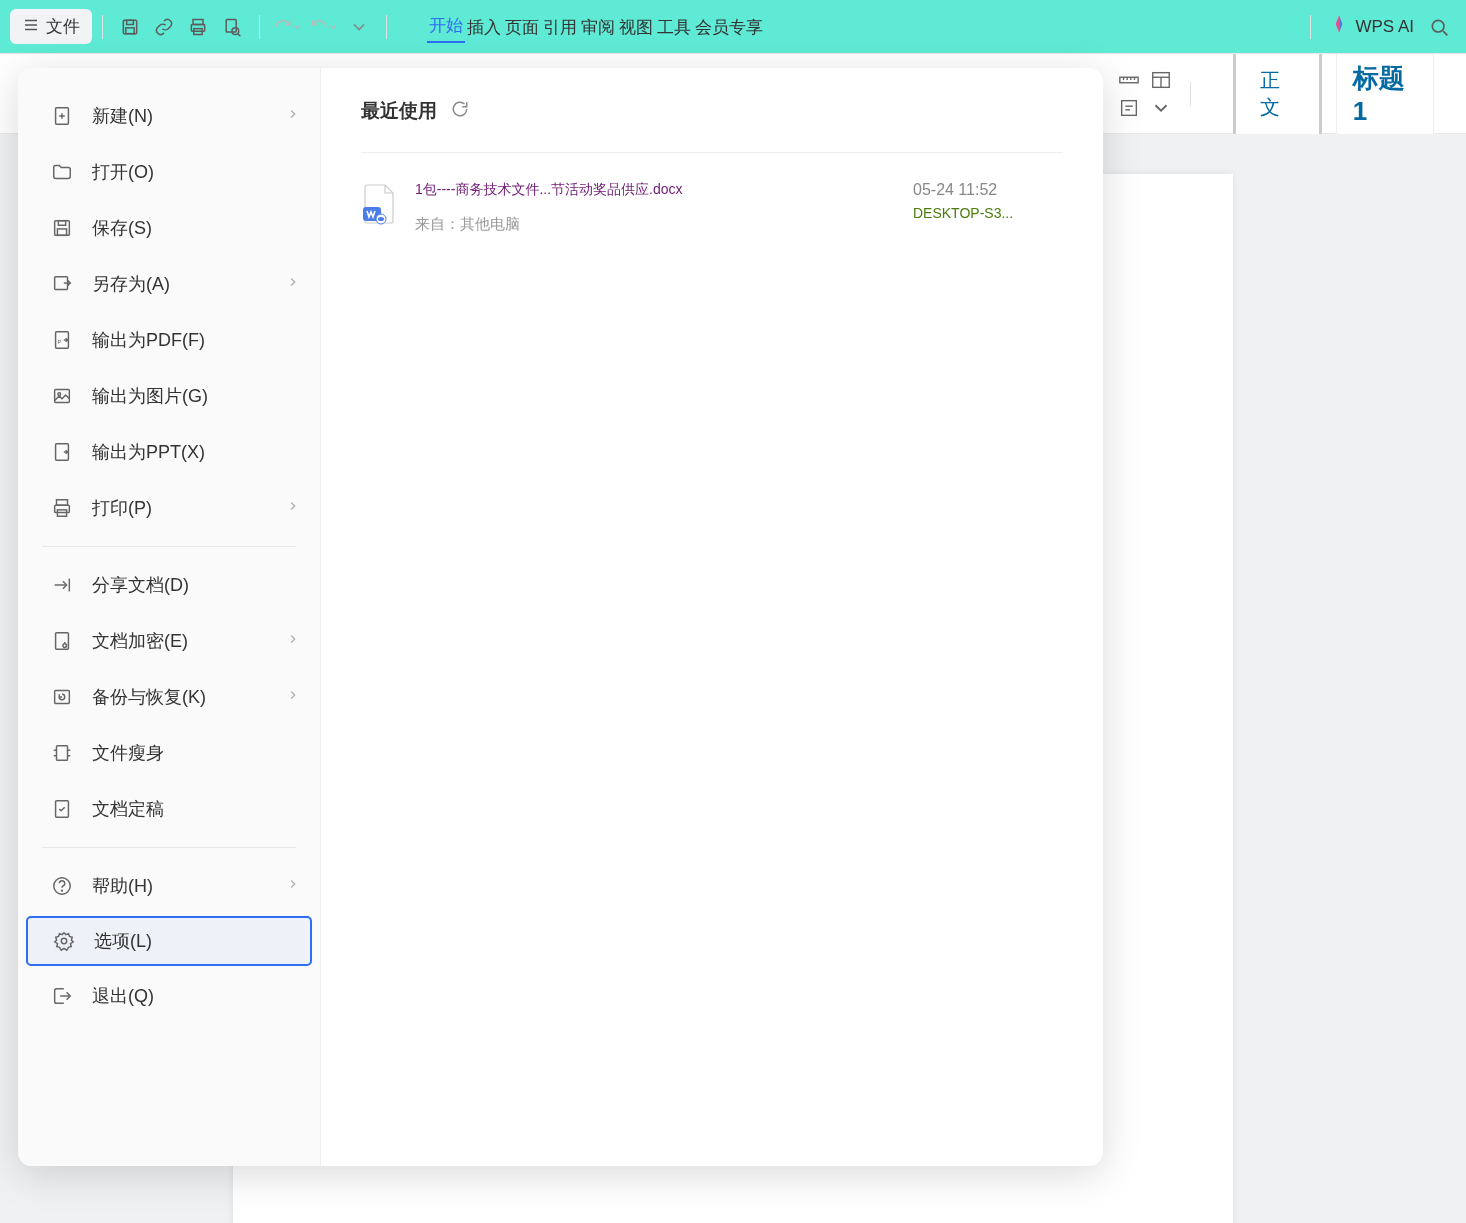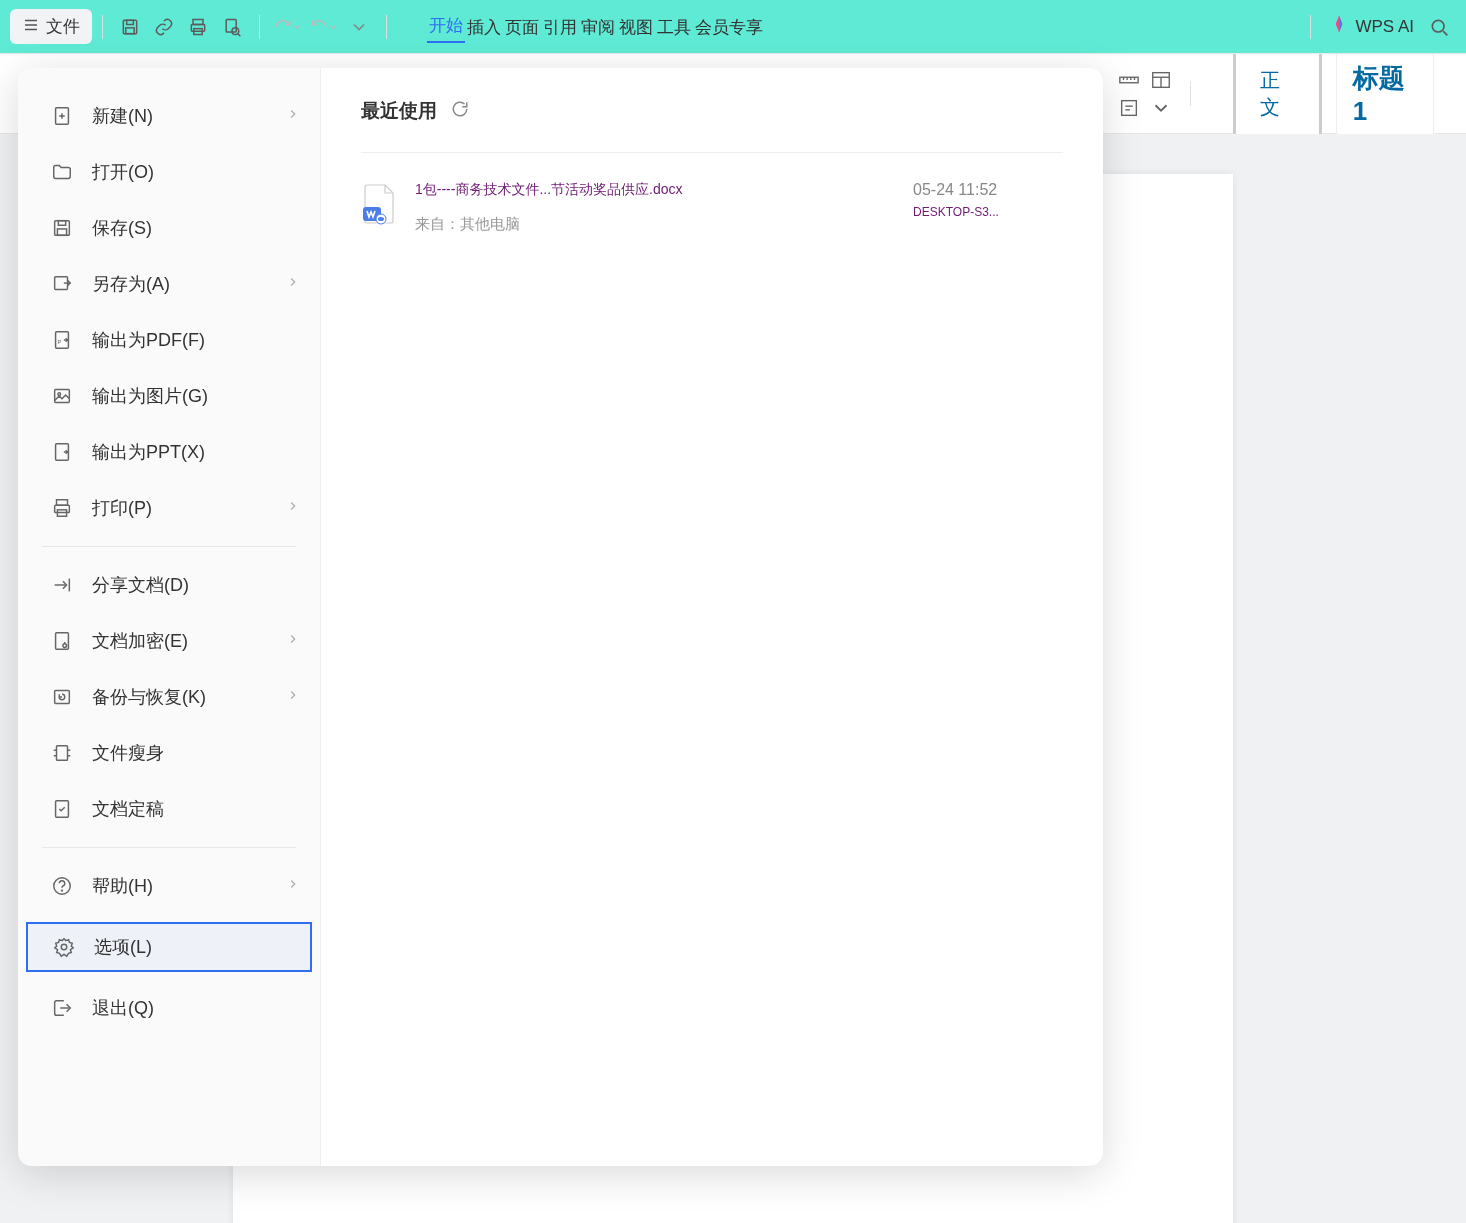--- a/index.html
+++ b/index.html
@@ -31,42 +31,42 @@
     .style-item { border: 3px solid #ccc; border-radius: 6px; padding: 16px 24px; font-size: 20px; color: #0369a1; cursor: pointer; background: #fff; margin-right: 14px; }
     .style-item.heading { border: 1px solid #eee; font-size: 26px; font-weight: bold; padding: 10px 16px; }
     
     .doc-area { position: absolute; top: 134px; left: 0; right: 0; bottom: 0; background: #f0f1f3; }
     .doc-page { background: #fff; margin: 40px auto 0; width: 1000px; height: 1100px; box-shadow: 0 0 8px rgba(0,0,0,0.08); }
     
     
     .file-panel { position: absolute; top: 68px; left: 18px; width: 1085px; height: 1098px; background: #fff; border-radius: 14px; box-shadow: 0 8px 40px rgba(0,0,0,0.15); z-index: 100; display: flex; overflow: hidden; }
     .file-sidebar { width: 303px; background: #fafafb; padding: 20px 0; border-right: 1px solid #eee; }
     .menu-item { display: flex; align-items: center; height: 56px; padding: 0 20px 0 32px; cursor: pointer; position: relative; }
-    .menu-item.selected { background: #eef1f8; border: 2px solid #2e6ef2; margin: 8px 8px; border-radius: 0; padding: 0 12px 0 24px; height: 50px; }
+    .menu-item.selected { background: #eef1f8; border: 2px solid #2e6ef2; margin: 2px 8px; border-radius: 5px; padding: 0 12px 0 24px; height: 50px; }
     .menu-icon { width: 24px; height: 24px; margin-right: 18px; display: flex; align-items: center; justify-content: center; color: #666; }
     .menu-icon svg { width: 22px; height: 22px; }
     .menu-label { font-size: 18px; color: #333; flex: 1; }
     .menu-chev { color: #aaa; }
     .menu-chev svg { width: 14px; height: 14px; }
     .menu-divider { height: 1px; background: #e8e8e8; margin: 10px 24px; }
     
     .file-content { flex: 1; padding: 30px 40px; }
     .recent-header { display: flex; align-items: center; gap: 14px; margin-bottom: 28px; }
     .recent-title { font-size: 19px; font-weight: 600; color: #333; }
     .recent-refresh { color: #888; cursor: pointer; }
     .recent-divider { height: 1px; background: #eee; margin-bottom: 18px; }
     
     .recent-item { display: flex; align-items: flex-start; padding: 10px 0; cursor: pointer; }
     .recent-icon { width: 36px; height: 40px; margin-right: 18px; margin-top: 2px; position: relative; }
     .recent-info { flex: 1; }
     .recent-name { font-size: 14px; color: #701a75; margin-bottom: 16px; }
     .recent-source { font-size: 15px; color: #999; }
     .recent-meta { text-align: left; min-width: 150px; }
     .recent-date { font-size: 16px; color: #888; margin-bottom: 6px; }
-    .recent-device { font-size: 12px; color: #701a75; }
+    .recent-device { font-size: 14px; color: #4d7c0f; }
   </style>
 </head>
 <body>
 
 <div class="toolbar">
   <div class="file-btn">
     <span>
       <svg viewBox="0 0 24 24" fill="none" stroke="#555" stroke-width="2">
           <line x1="4" y1="6" x2="20" y2="6"></line>
           <line x1="4" y1="12" x2="20" y2="12"></line>

